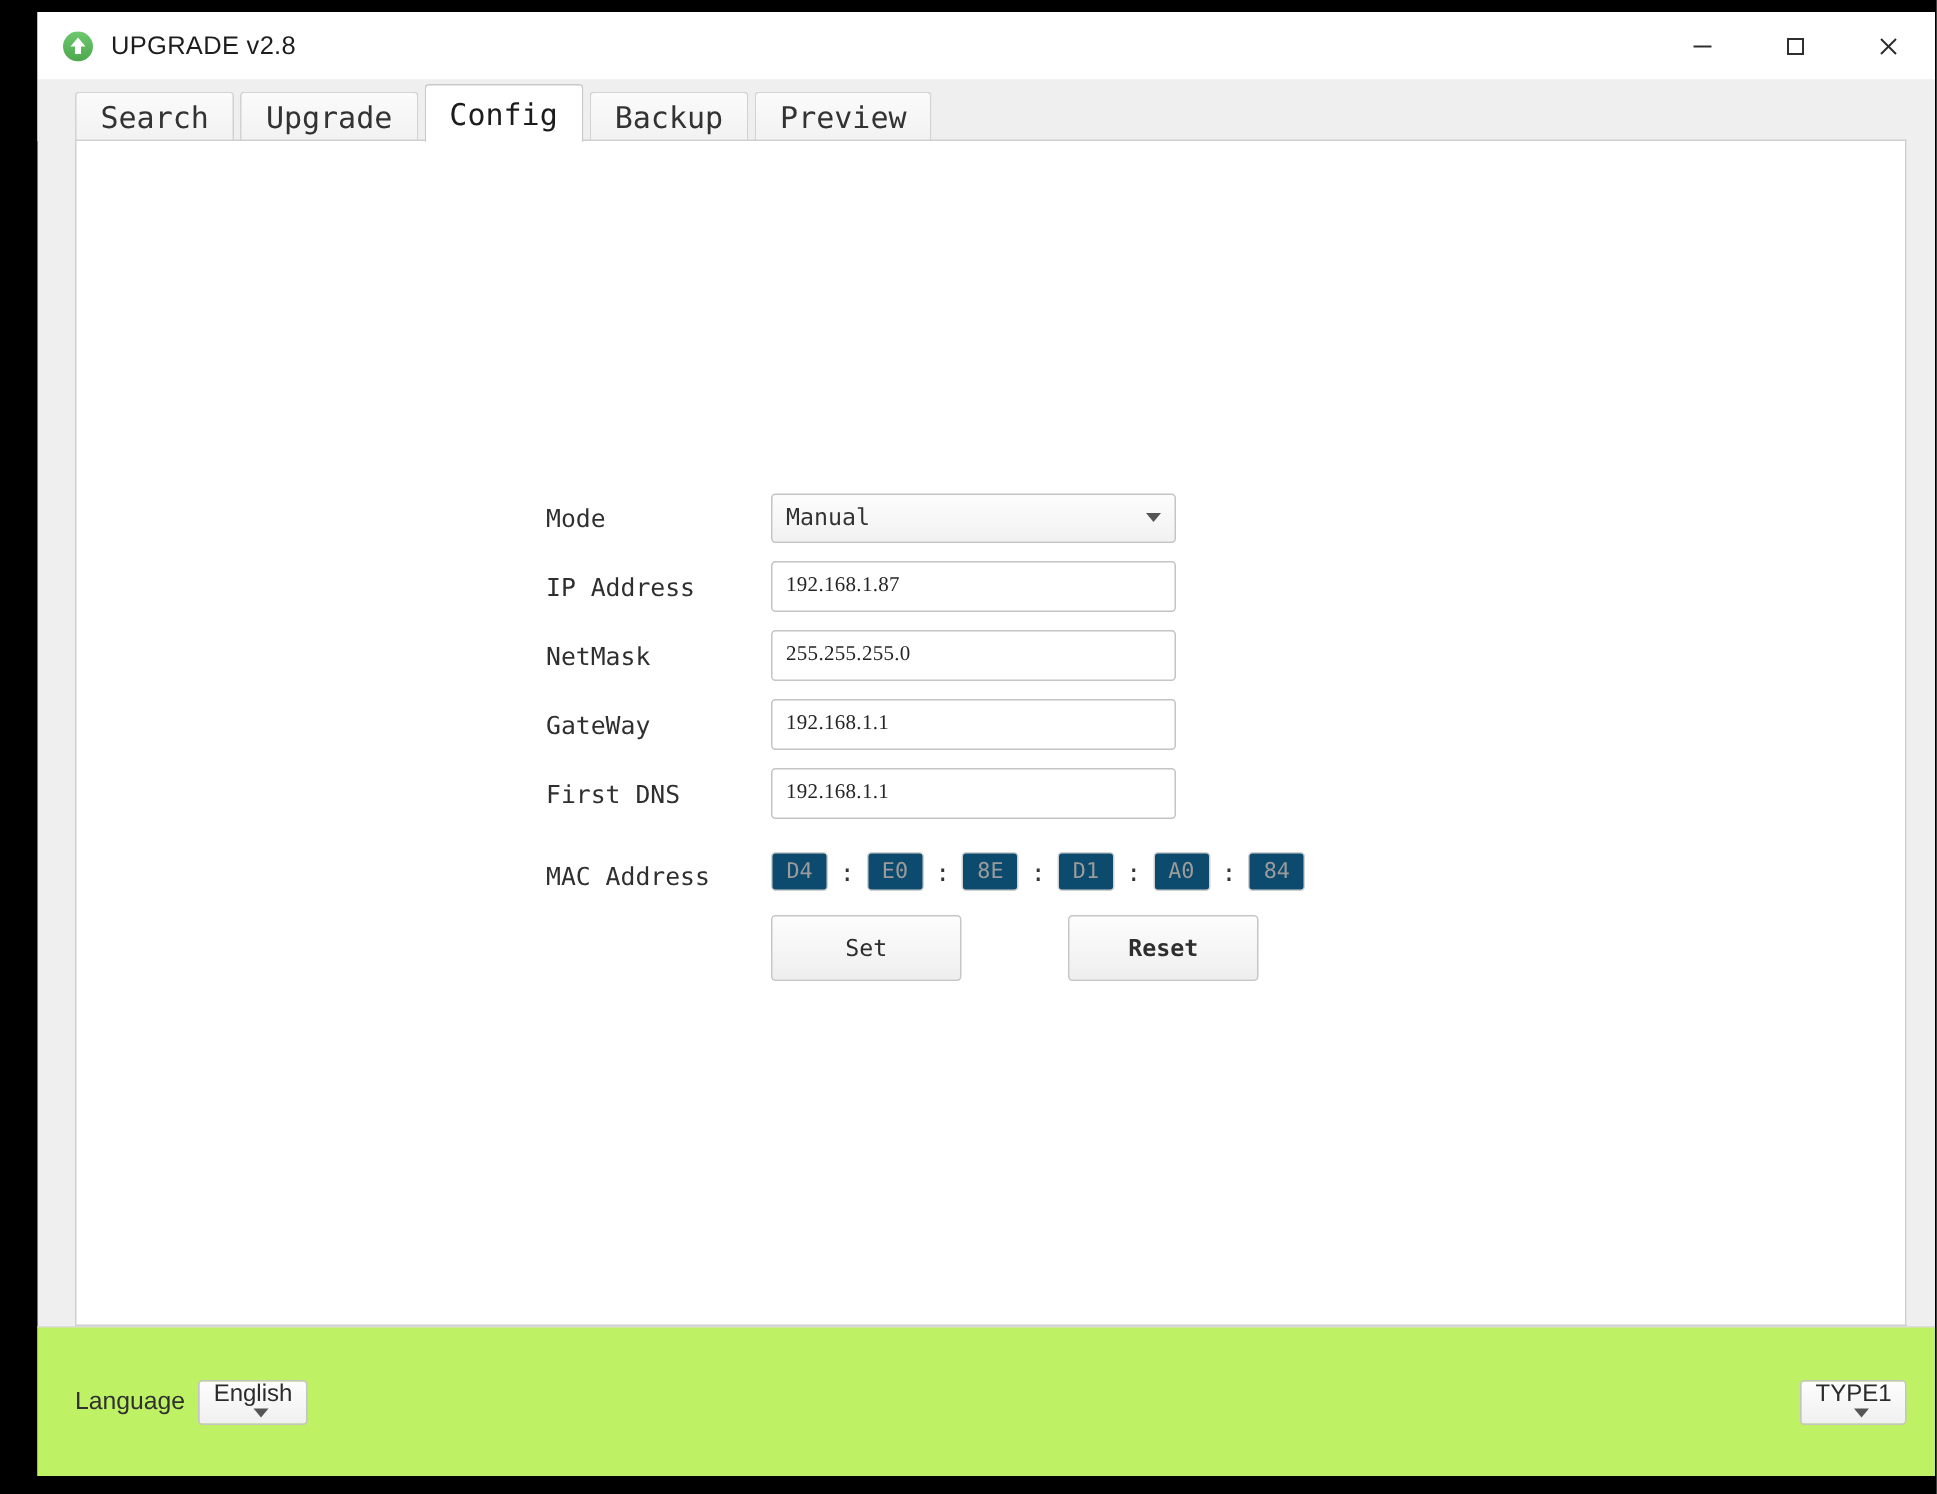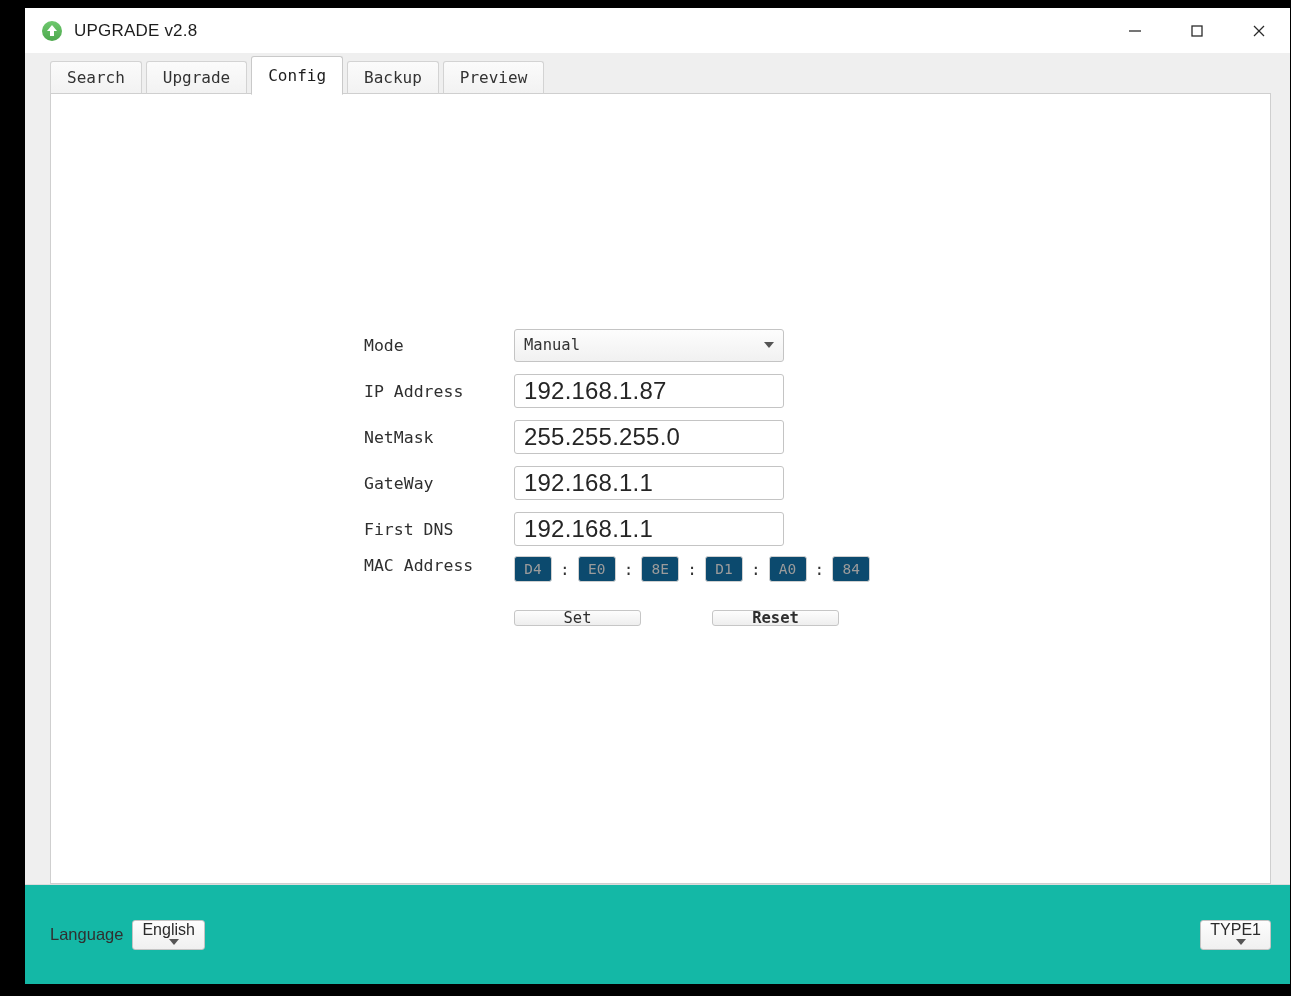--- a/index.html
+++ b/index.html
@@ -115,21 +115,21 @@
     z-index: 2;
     height: 33px;
     min-width: 66px;
     padding: 0 16px;
     margin-right: 4px;
     box-sizing: border-box;
     display: flex;
     align-items: center;
     justify-content: center;
     font-family: "DejaVu Sans Mono", monospace;
-    font-size: 16px;
+    font-size: 20px;
     color: #333333;
     background: linear-gradient(180deg, #fbfbfb 0%, #f2f2f2 100%);
     border: 1px solid #d3d3d3;
     border-bottom: 1px solid #cfcfcf;
     border-radius: 3px 3px 0 0;
   }
   .tab.active {
     height: 39px;
     background: #ffffff;
     border-color: #c9c9c9;
@@ -172,22 +172,22 @@
   .text-input {
     width: 270px;
     height: 34px;
     box-sizing: border-box;
     background: #ffffff;
     border: 1px solid #c4c4c4;
     border-radius: 3px;
     display: flex;
     align-items: center;
     padding: 0 9px;
-    font-family: Liberation Sans, sans-serif;
-    font-size: 24px;
+    font-family: Liberation Serif, serif;
+    font-size: 14px;
     color: #252525;
     letter-spacing: 0.2px;
   }
   .combo {
     width: 270px;
     height: 33px;
     box-sizing: border-box;
     background: linear-gradient(180deg, #fdfdfd 0%, #f1f1f1 100%);
     border: 1px solid #c4c4c4;
     border-radius: 3px;
@@ -202,21 +202,21 @@
   .combo .arrow {
     margin-left: auto;
     width: 0;
     height: 0;
     border-left: 5px solid transparent;
     border-right: 5px solid transparent;
     border-top: 6px solid #555555;
   }
 
   
-  .mac-row { align-items: flex-start; }
+  .mac-row { align-items: flex-end; }
   .mac-group { display: flex; align-items: center; }
   .mac-box {
     width: 38px;
     height: 26px;
     box-sizing: border-box;
     border: 1px solid #d0d0d0;
     border-radius: 3px;
     background: #0c4a6e;
     display: flex;
     align-items: center;
@@ -233,41 +233,41 @@
   }
 
   
   .button-row {
     display: flex;
     margin-top: 16px;
     margin-left: 150px;
   }
   .btn {
     width: 127px;
-    height: 16px;
+    height: 44px;
     box-sizing: border-box;
     background: linear-gradient(180deg, #fdfdfd 0%, #eeeeee 100%);
     border: 1px solid #c6c6c6;
     border-radius: 3px;
     display: flex;
     align-items: center;
     justify-content: center;
     font-family: "DejaVu Sans Mono", monospace;
     font-size: 15.5px;
     color: #2e2e2e;
   }
   .btn.reset { margin-left: 71px; font-weight: bold; }
 
   
   .status-bar {
     flex: 1;
     display: flex;
     align-items: center;
     padding: 0 19px 0 25px;
-    background: #14b8a6;
+    background: #bef264;
     border-top: 1px solid #dcdcdc;
   }
   .status-label {
     font-family: "Liberation Sans", sans-serif;
     font-size: 16.5px;
     color: #303030;
     margin-right: 9px;
   }
   .small-combo {
     height: 30px;

